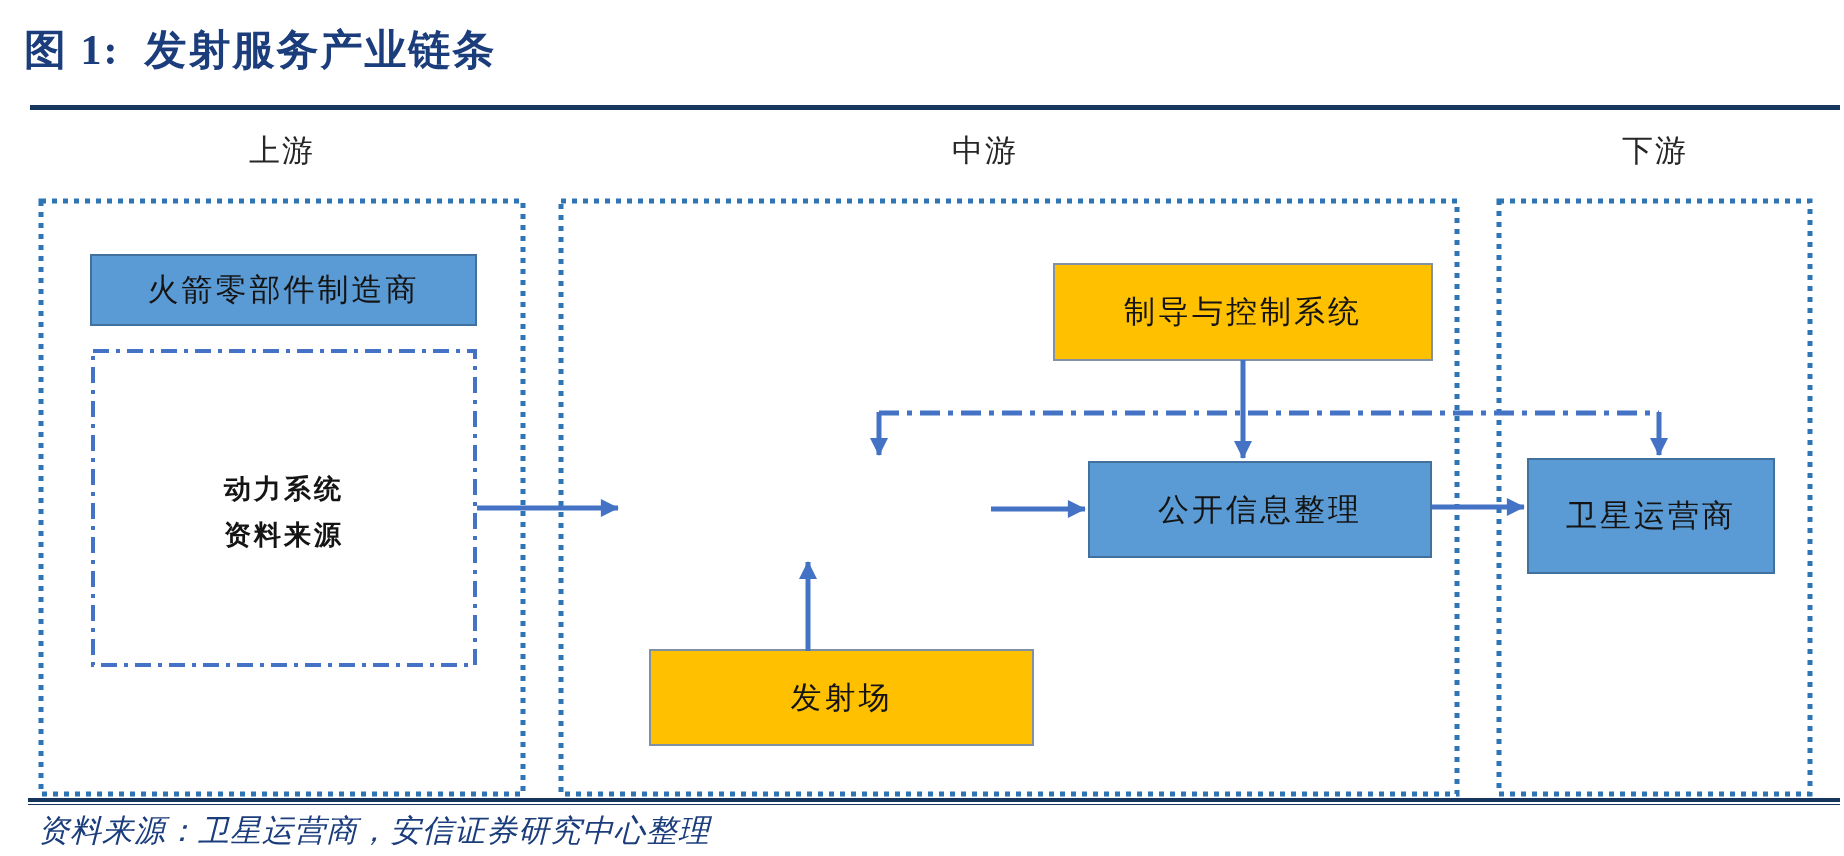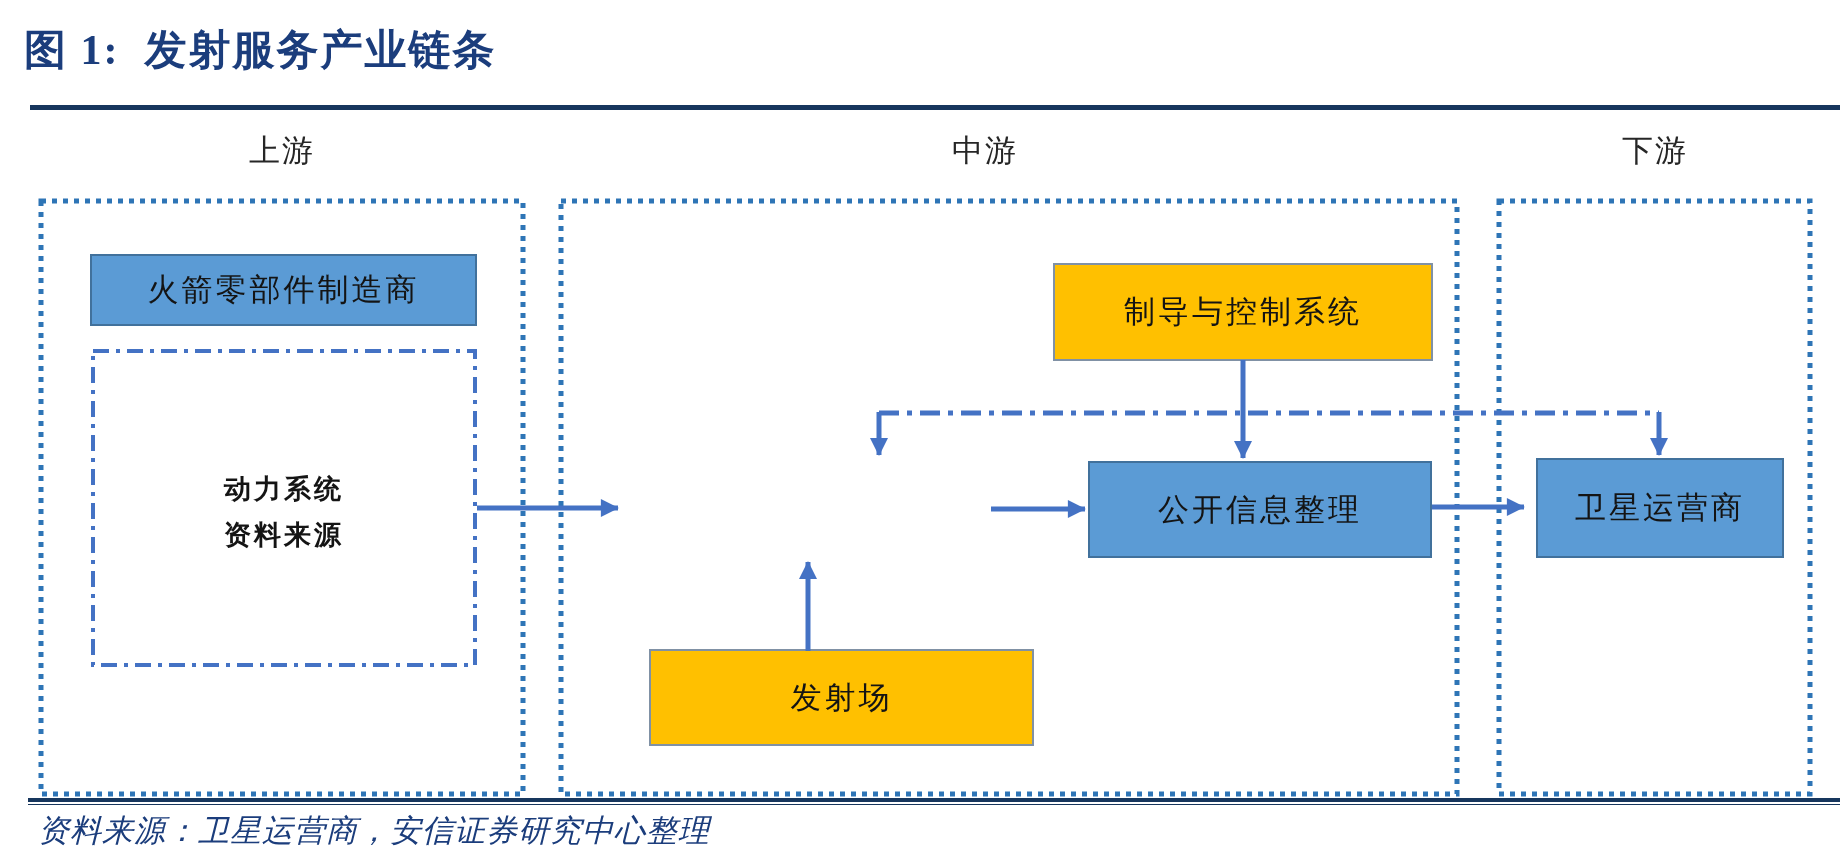--- a/index.html
+++ b/index.html
@@ -62,21 +62,21 @@
   <div class="node blue" style="left:90px;  top:254px; width:387px; height:72px;">火箭零部件制造商</div>
 
   <div class="subsys-text">
     <span>动力系统</span>
     <span>资料来源</span>
   </div>
 
 
   <div class="node blue" style="left:1088px;top:461px; width:344px; height:97px;">公开信息整理</div>
 
-  <div class="node blue" style="left:1527px;top:458px; width:248px; height:100px;margin-left:9px;">卫星运营商</div>
+  <div class="node blue" style="left:1527px;top:458px; width:248px; height:116px;">卫星运营商</div>
 
   <div class="node orange" style="left:1053px;top:263px; width:380px; height:98px;">制导与控制系统</div>
 
   <div class="node orange" style="left:622px; top:649px; width:385px; height:97px;margin-left:27px;">发射场</div>
 
   <svg class="lines-layer" width="1844" height="856" viewBox="0 0 1844 856" xmlns="http://www.w3.org/2000/svg">
     <defs>
       <marker id="ah" viewBox="0 0 10 10" refX="9.5" refY="5" markerWidth="4" markerHeight="3.6" orient="auto">
         <path d="M0,0 L10,5 L0,10 Z" fill="#4472C4"></path>
       </marker>

